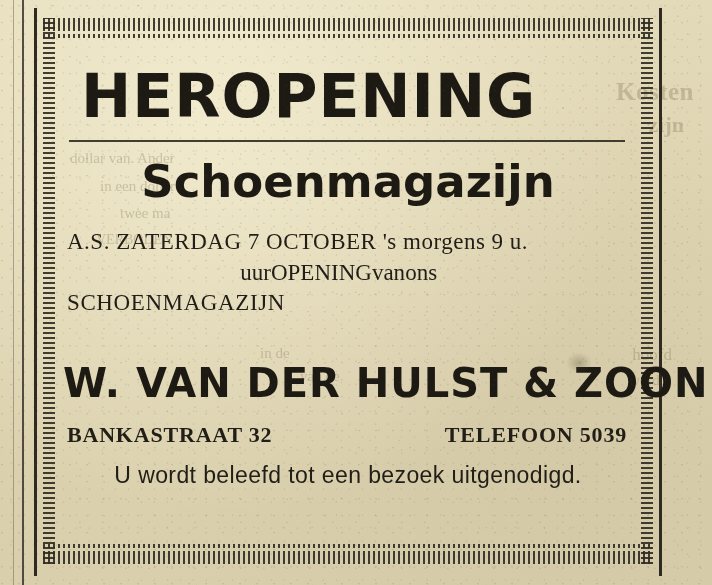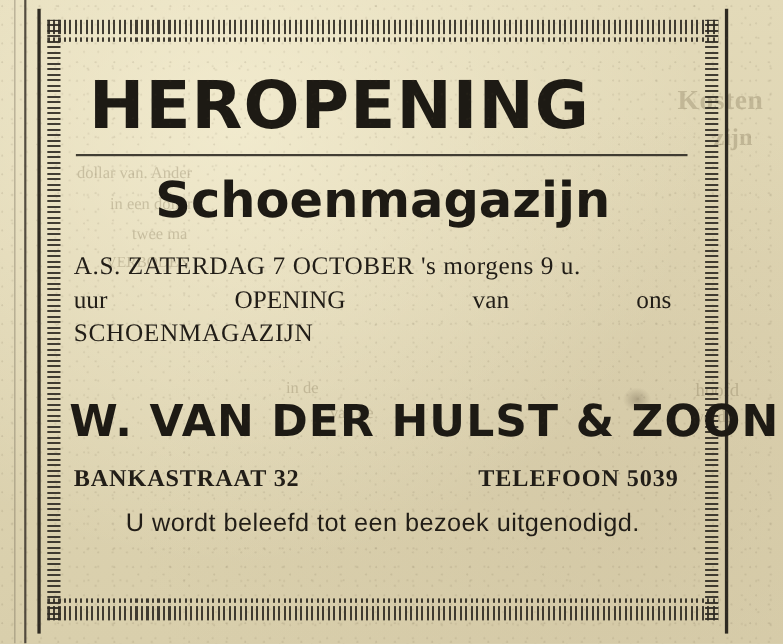--- a/index.html
+++ b/index.html
@@ -162,41 +162,41 @@
   .body-line {
     font-family: "Liberation Serif", serif;
     font-size: 23px;
     line-height: 1.32;
     color: #211d17;
     white-space: nowrap;
   }
   .body-line.l1 { letter-spacing: 0.5px; }
   .body-line.l2 {
     display: flex;
-    justify-content: space-between;
+    justify-content: center;
     width: 96%;
   }
   .body-line.l3 { letter-spacing: 0.6px; }
 
   
   .firm {
     font-family: "DejaVu Sans", sans-serif;
     font-weight: bold;
     font-size: 40px;
     letter-spacing: 1px;
     margin: 42px 0 0 0;
     text-align: center;
     color: #1d1a14;
     white-space: nowrap;
   }
 
   .contact {
     display: flex;
     justify-content: space-between;
-    margin: 16px 16px 0 4px;
+    margin: 16px 6px 0 4px;
     font-family: "Liberation Serif", serif;
     font-weight: bold;
     font-size: 22px;
     letter-spacing: 0.8px;
     color: #211d17;
     text-align: right;
   }
 
   .closing {
     margin: 14px 0 0 0;

